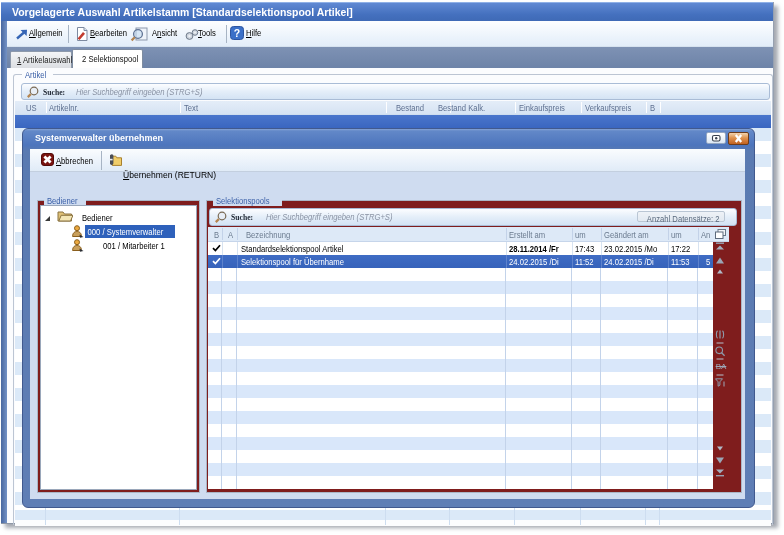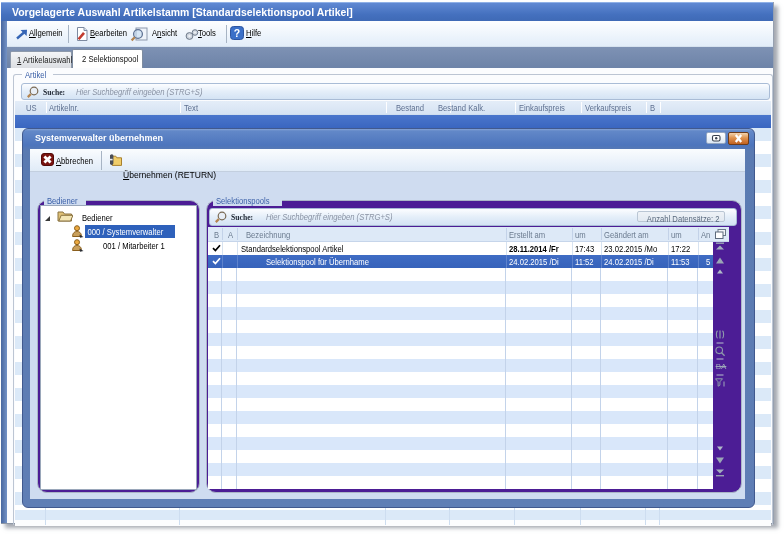--- a/index.html
+++ b/index.html
@@ -75,21 +75,21 @@
 #dtoolbar { position:absolute; left:0; top:0; right:0; height:23px;
   background:linear-gradient(#fafcfe,#e9f1fa 65%,#e0ebf7);
   border-bottom:1px solid #c3cfdf;}
 #dstrip { position:absolute; left:0; top:23px; right:0; height:21px;
   background:linear-gradient(#7d91b3,#6e84a9); }
 #dtab { position:absolute; left:4px; top:7px; width:46px; height:14px; background:#ffffff;
   border:1px solid #7e8ca0; border-bottom:none; border-radius:2px 2px 0 0; color:#000;}
 #dtab .t { position:absolute; left:7px; top:2px; }
 #dpage { position:absolute; left:0; top:44px; right:0; bottom:0; background:#cfdcf0; }
 
-.group { position:absolute; border:1px solid #aab6c6; border-radius:10px; background:#4c1d95; }
+.group { position:absolute; border:1px solid #aab6c6; border-radius:0; background:#7f1d1d; }
 .glbl { position:absolute; left:6px; top:-5px; padding:0 3px; background:#cfdcf0;
   color:#3a5fa7; line-height:10px; }
 
 #bgroup { left:7px; top:7px; width:163px; bottom:6px; }
 #blist { position:absolute; left:2px; top:4px; right:2px; bottom:2px; background:#fff;
   border:1px solid #9aa7ba; }
 
 #sgroup { left:176px; top:7px; width:536px; bottom:6px; }
 #ssearch { left:2px; top:7px; width:528px; height:18px; }
 #scount { position:absolute; right:11px; top:2px; bottom:3px; width:88px;
@@ -312,21 +312,21 @@
           <div class="dline" style="left:298px; background:#d7e3f1;"></div>
           <div class="dline" style="left:364px; background:#d7e3f1;"></div>
           <div class="dline" style="left:393px; background:#d7e3f1;"></div>
           <div class="dline" style="left:460px; background:#d7e3f1;"></div>
           <div class="dline" style="left:490px; background:#d7e3f1;"></div>
         </div>
         <div class="drow" id="srow2">
           <svg class="psvg" style="left:4px; top:2px;" width="9" height="8" viewBox="0 0 9 8">
               <path d="M1 4.2 L3.4 6.6 L8 1.2" stroke="#fff" stroke-width="1.7" fill="none"></path>
             </svg>
-          <span class="c" style="left:33px;margin-left:25px;"><span class="t">Selektionspool für Übernhame</span></span>
+          <span class="c" style="left:33px;"><span class="t">Selektionspool für Übernhame</span></span>
           <span class="c" style="left:301px;"><span class="t">24.02.2015 /Di</span></span>
           <span class="c" style="left:367px;"><span class="t">11:52</span></span>
           <span class="c" style="left:396px;"><span class="t">24.02.2015 /Di</span></span>
           <span class="c" style="left:463px;"><span class="t">11:53</span></span>
           <span class="c" style="left:498px;"><span class="t">5</span></span>
           <div class="dline" style="left:14px; background:#5e83cc;"></div>
           <div class="dline" style="left:29px; background:#5e83cc;"></div>
           <div class="dline" style="left:298px; background:#5e83cc;"></div>
           <div class="dline" style="left:364px; background:#5e83cc;"></div>
           <div class="dline" style="left:393px; background:#5e83cc;"></div>

